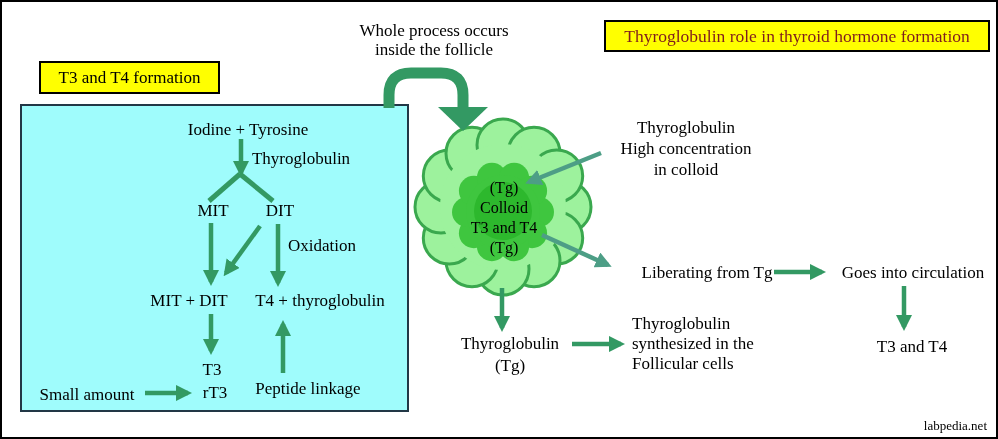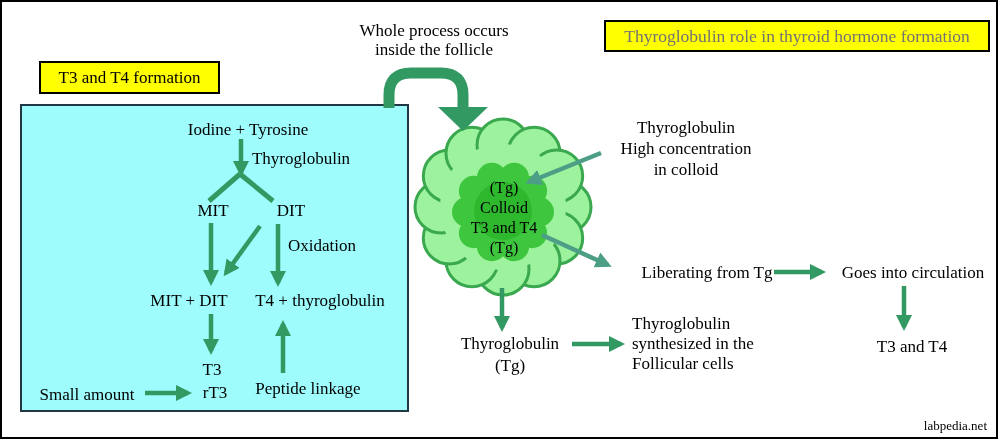--- a/index.html
+++ b/index.html
@@ -23,21 +23,21 @@
     box-sizing:border-box;
   }
   .box-yellow{
     background:#ffff00;
     border:2px solid #000;
     box-sizing:border-box;
     display:flex;align-items:center;justify-content:center;
     white-space:nowrap;
   }
   .formation-box{left:37px;top:59px;width:181px;height:33px;font-size:17px;justify-content:center;}
-  .title-box{left:602px;top:18px;width:386px;height:32px;font-size:17.5px;color:#737373;}
+  .title-box{left:602px;top:18px;width:386px;height:32px;font-size:17.5px;color:#7f1d1d;}
   .follicle-text{font-size:16px;line-height:20px;}
   .watermark{right:9px;bottom:3px;font-size:13px;}
   svg.layer{position:absolute;left:0;top:0;pointer-events:none;}
 </style>
 </head>
 <body>
 
 <div class="canvas">
 
   <div class="abs panel-cyan"></div>
@@ -120,21 +120,21 @@
     <span>Thyroglobulin role in thyroid hormone formation</span>
   </div>
 
   <div class="abs box-yellow formation-box">
     <span>T3 and T4 formation</span>
   </div>
 
   <div class="abs ctr txt" style="left:246px;top:127px;">Iodine + Tyrosine</div>
   <div class="abs ctr txt" style="left:299px;top:156px;">Thyroglobulin</div>
   <div class="abs ctr txt" style="left:211px;top:208px;">MIT</div>
-  <div class="abs ctr txt" style="left:289px;top:208px;text-align:right;">DIT</div>
+  <div class="abs ctr txt" style="left:278px;top:208px;text-align:right;">DIT</div>
   <div class="abs ctr txt" style="left:320px;top:243px;">Oxidation</div>
   <div class="abs ctr txt" style="left:187px;top:298px;">MIT + DIT</div>
   <div class="abs ctr txt" style="left:318px;top:298px;">T4 + thyroglobulin</div>
   <div class="abs ctr txt" style="left:210px;top:367px;">T3</div>
   <div class="abs ctr txt" style="left:213px;top:390px;">rT3</div>
   <div class="abs ctr txt" style="left:85px;top:392px;">Small amount</div>
   <div class="abs ctr txt" style="left:306px;top:386px;">Peptide linkage</div>
 
   <div class="abs ctr follicle-text" style="left:502px;top:216px;">
     <div>(Tg)</div>

